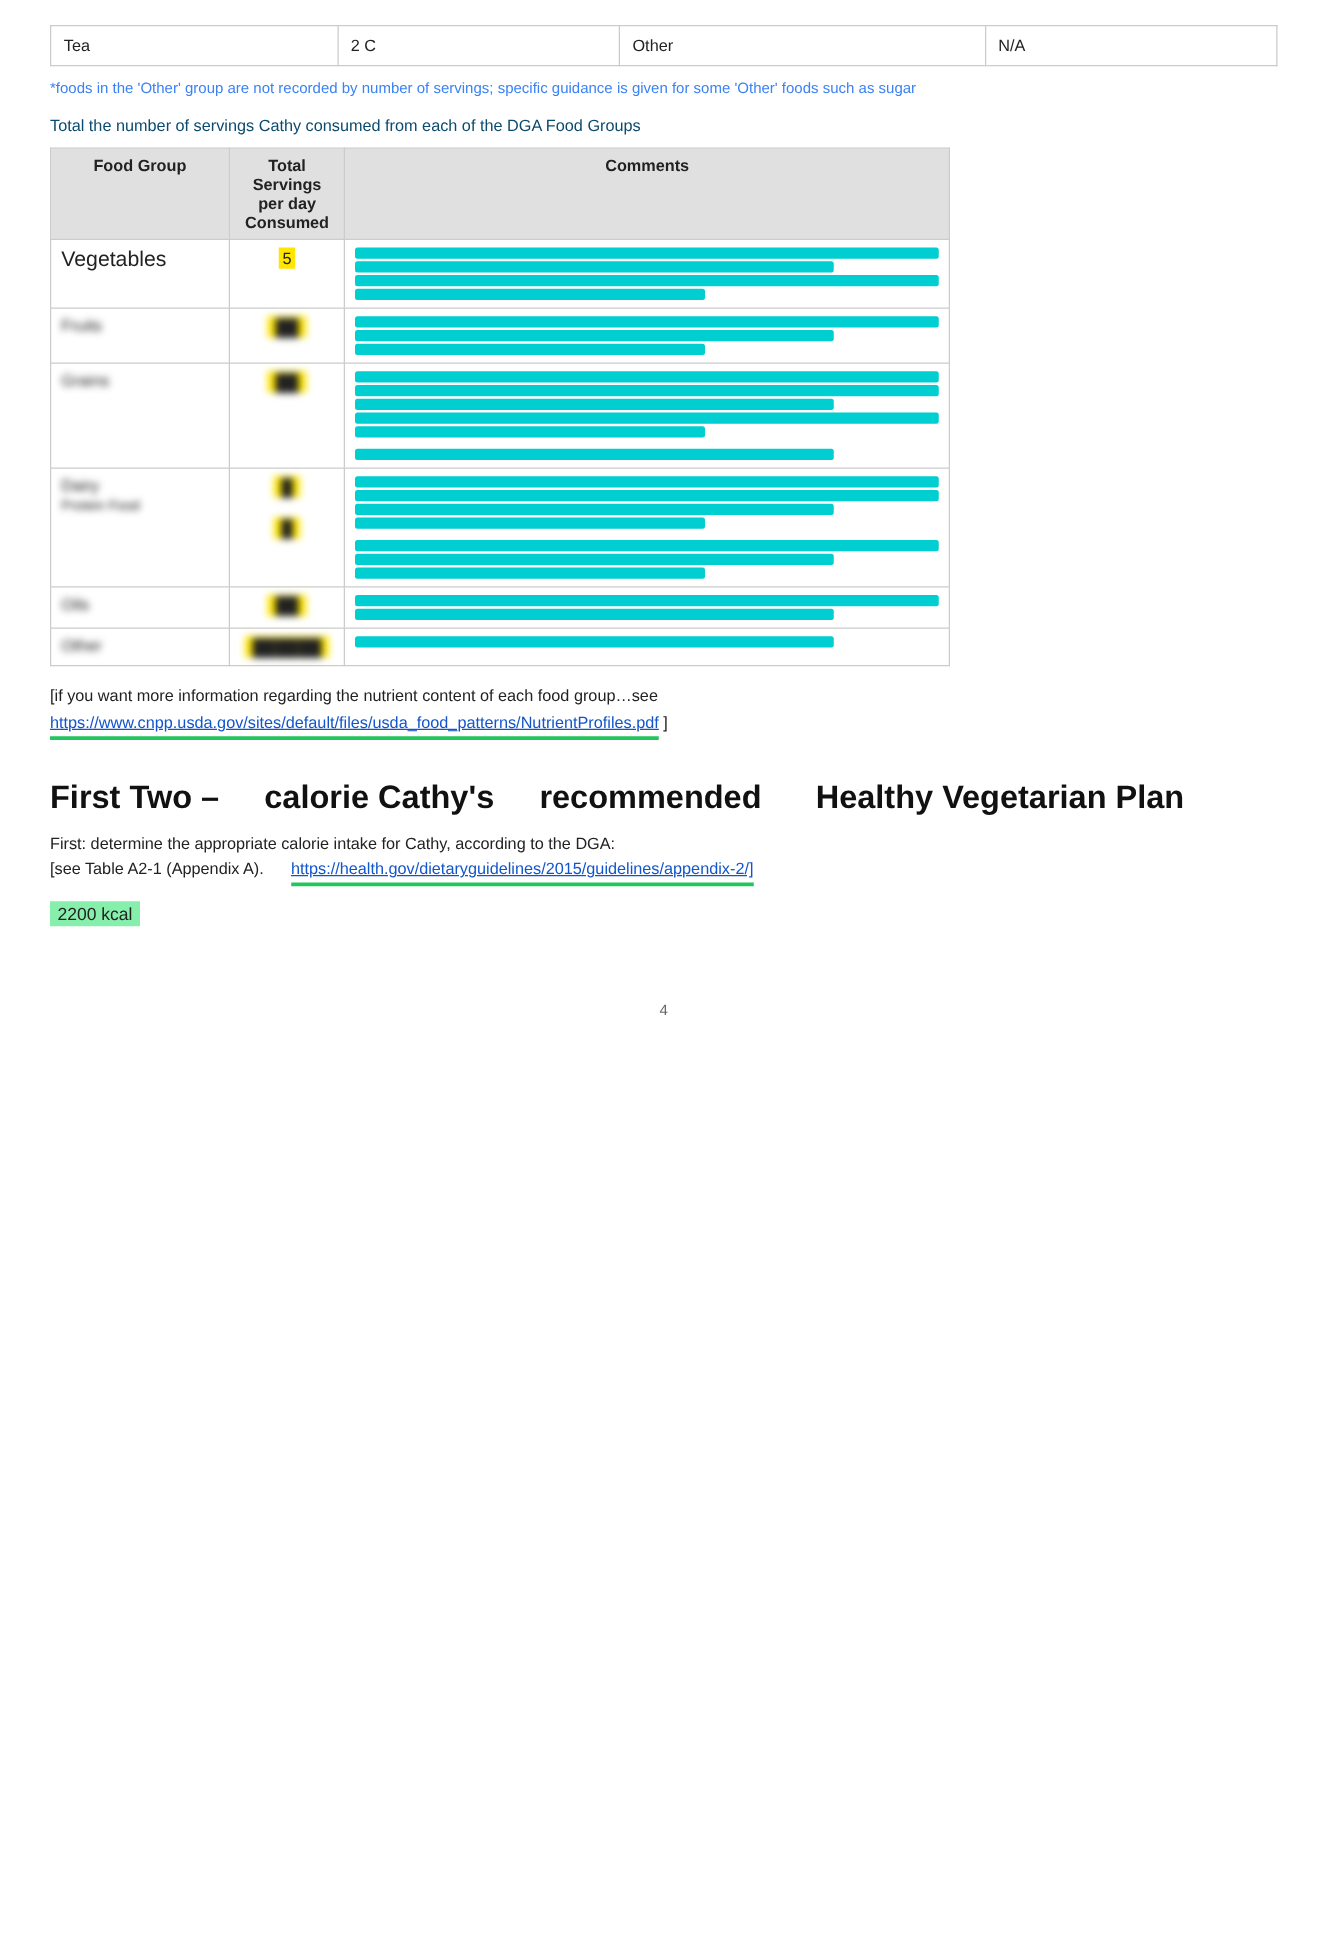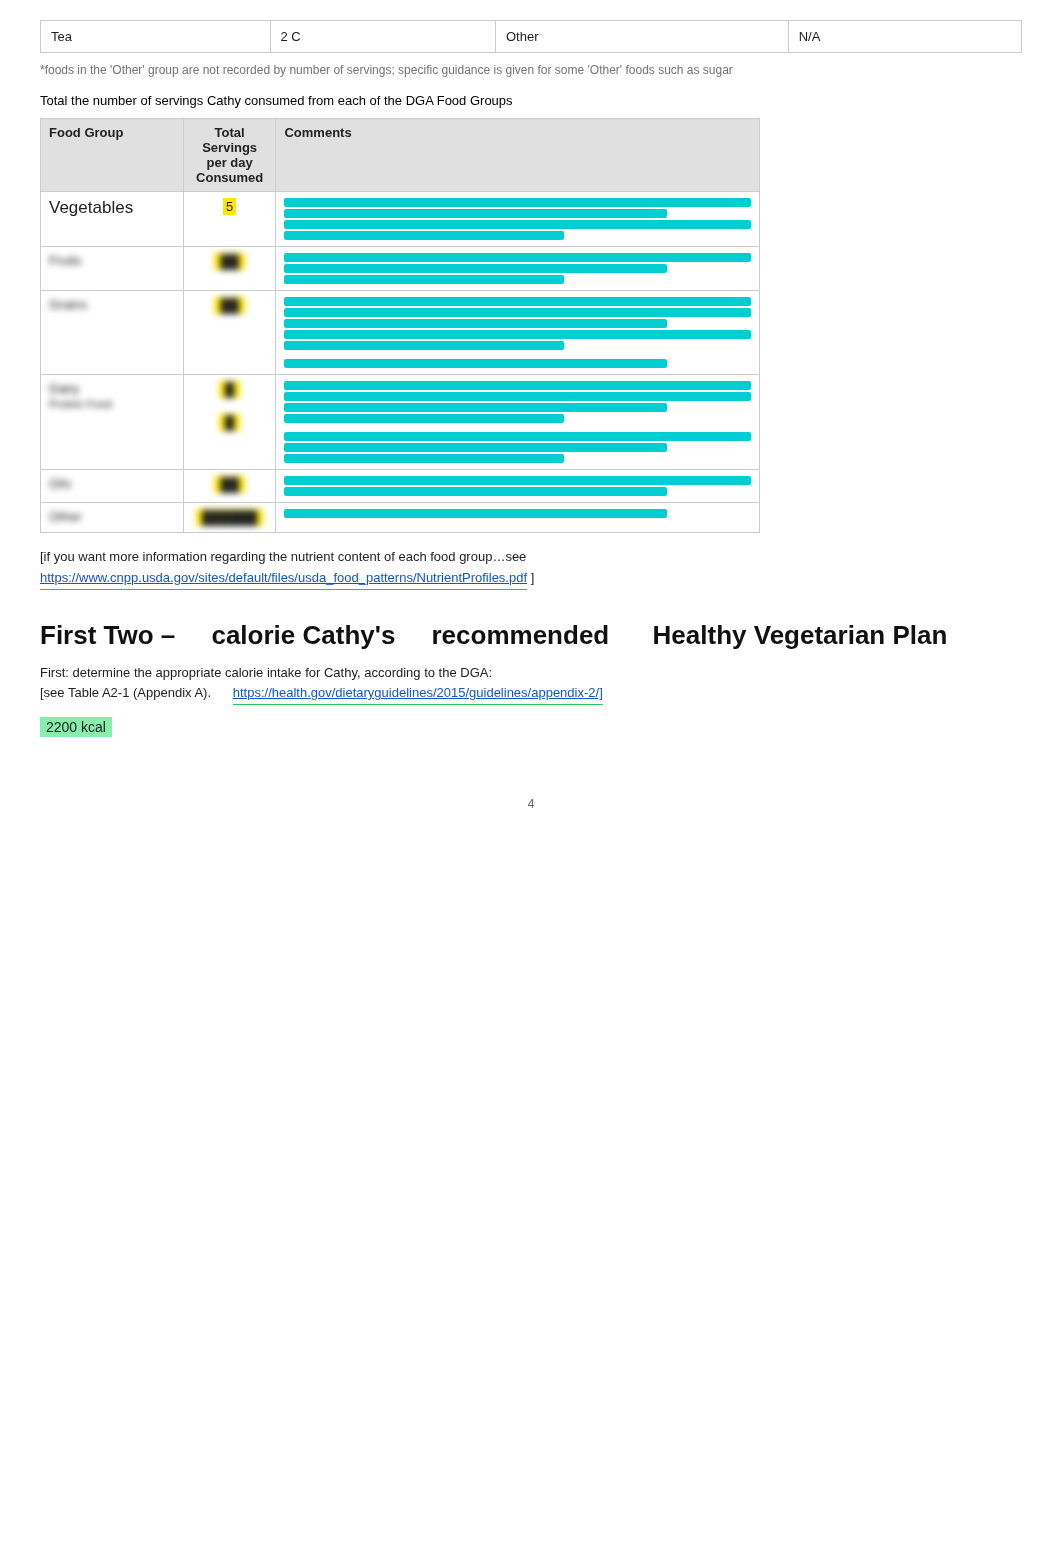--- a/index.html
+++ b/index.html
@@ -21,46 +21,46 @@
       padding-left: 40px;
     }
     .top-table td {
       padding: 8px 10px;
       border: 1px solid #ccc;
       font-size: 13px;
     }
 
     .footnote {
       font-size: 12px;
-      color: #737373;
+      color: #3b82f6;
       margin-bottom: 14px;
       line-height: 1.5;
     }
 
     .section-title {
       font-size: 13px;
       margin-bottom: 10px;
-      color: #000000;
+      color: #0c4a6e;
     }
 
     
     .food-table {
       width: 720px;
       border-collapse: collapse;
       margin-bottom: 14px;
     }
     .food-table th, .food-table td {
       border: 1px solid #ccc;
       padding: 6px 8px;
       font-size: 13px;
       vertical-align: top;
     }
     .food-table th {
       background: #e0e0e0;
-      text-align: left;
+      text-align: center;
       font-weight: bold;
     }
     .food-table .col-food { width: 130px; }
     .food-table .col-servings { width: 80px; text-align: center; }
     .food-table .col-comments { width: 440px; margin-top: 44px; }
 
     
     .highlight-yellow {
       background-color: #FFE600;
       display: inline-block;
@@ -71,21 +71,21 @@
     .info-link {
       font-size: 13px;
       margin-bottom: 20px;
       line-height: 1.6;
     }
     .link-text {
       color: #1155CC;
       text-decoration: underline;
     }
     .link-underline-box {
-      border-bottom: 1px solid #22c55e;
+      border-bottom: 3px solid #22c55e;
       display: inline-block;
     }
 
     
     .part-two-heading {
       font-size: 26px;
       font-weight: bold;
       margin-bottom: 12px;
       margin-top: 30px;
       color: #111;

